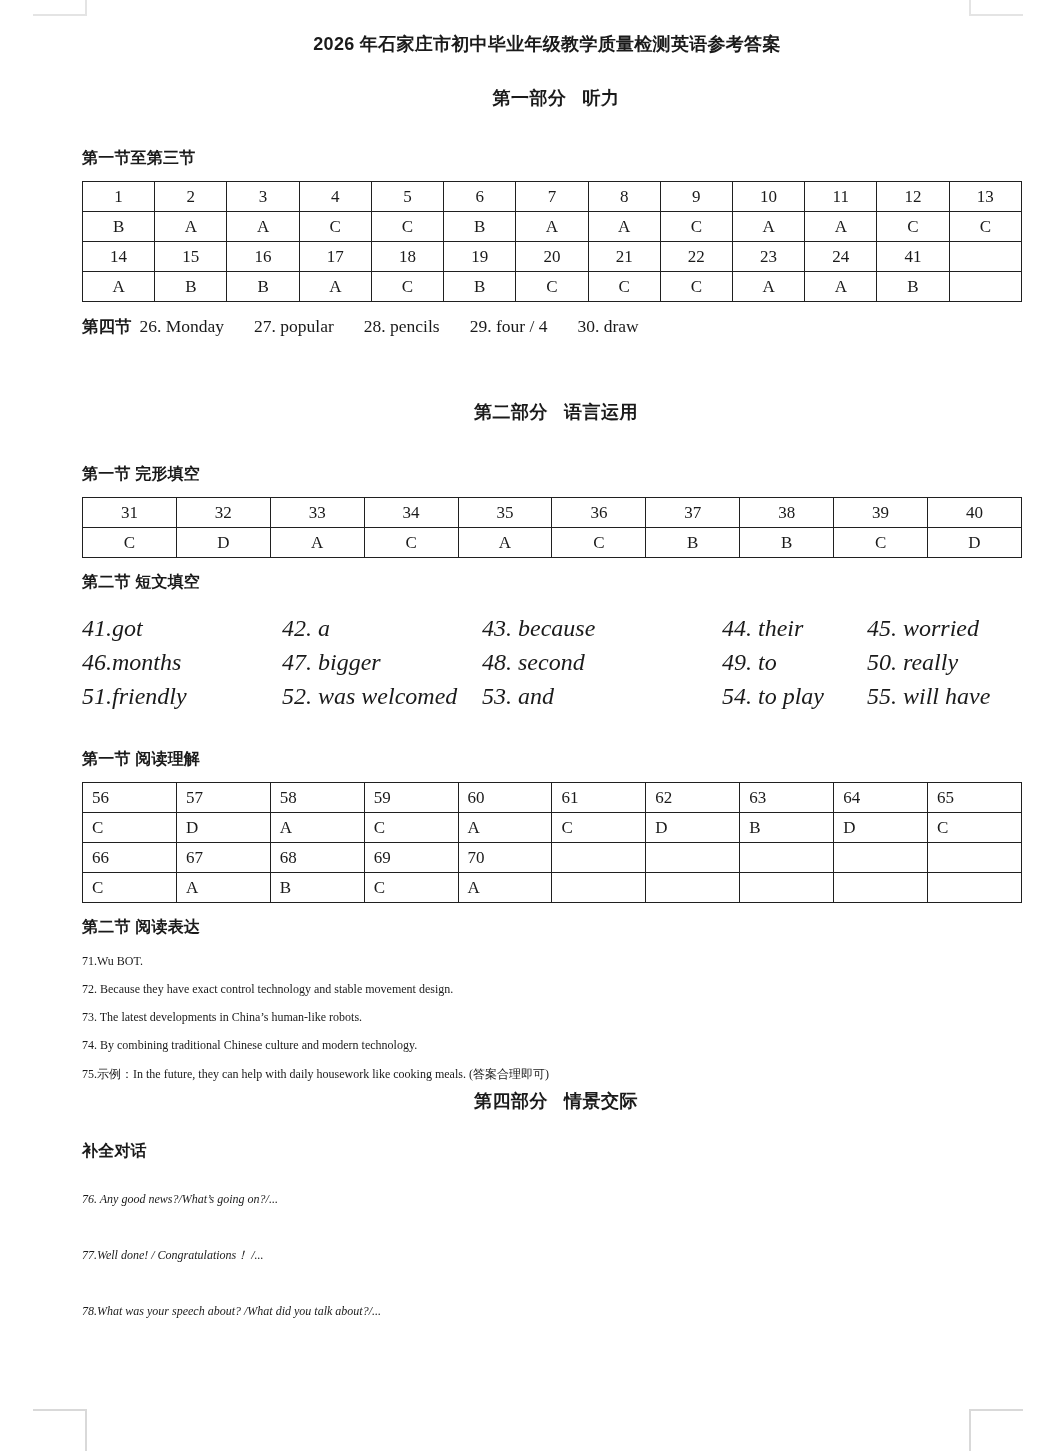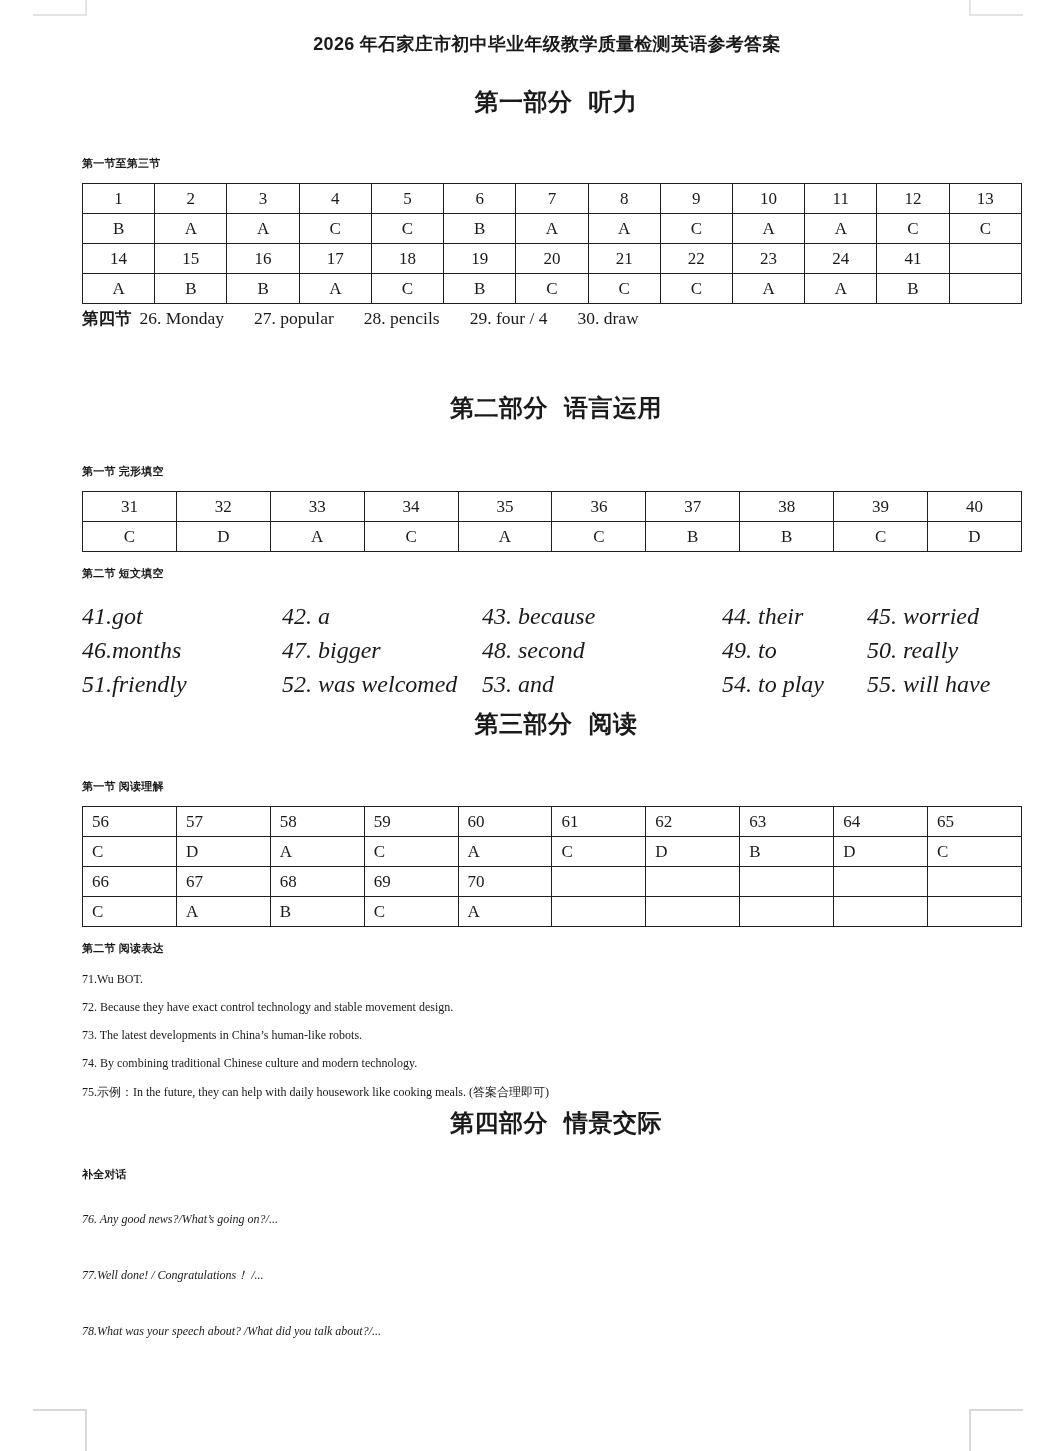--- a/index.html
+++ b/index.html
@@ -49,29 +49,29 @@
     font-weight: bold;
     font-size: 18px;
     letter-spacing: .3px;
     margin: 32px 0 0 0;
     padding-right: 18px;
   }
   .part-title {
     text-align: center;
     font-family: "Liberation Sans", "DejaVu Sans", sans-serif;
     font-weight: bold;
-    font-size: 24px;
+    font-size: 18px;
     letter-spacing: .5px;
   }
   .part-title .gap { display: inline-block; width: 16px; }
 
   .sec-title {
     font-family: "Liberation Sans", "DejaVu Sans", sans-serif;
     font-weight: bold;
-    font-size: 11px;
+    font-size: 16px;
     letter-spacing: .2px;
   }
 
   
   table.ans {
     border-collapse: collapse;
     table-layout: fixed;
     width: 940px;
     font-size: 17px;
   }
@@ -190,21 +190,21 @@
           <td>C</td>
           <td>C</td>
           <td>A</td>
           <td>A</td>
           <td>B</td>
           <td></td>
         </tr>
       </tbody>
     </table>
 
-    <div class="listen4" style="margin-top:4px;text-align:center;">
+    <div class="listen4" style="margin-top:14px;text-align:center;">
       <span class="lbl cn">第四节</span>
       <span class="it">26. Monday</span>
       <span class="it">27. popular</span>
       <span class="it">28. pencils</span>
       <span class="it">29. four / 4</span>
       <span class="it">30. draw</span>
     </div>
 
     <div class="part-title cn" style="margin-top:62px;">
       <span>第二部分</span><span class="gap"></span><span>语言运用</span>
@@ -260,23 +260,20 @@
       </div>
       <div class="fill-line">
         <span class="cell w1">51.friendly</span>
         <span class="cell w2">52. was welcomed</span>
         <span class="cell w3">53. and</span>
         <span class="cell w4">54. to play</span>
         <span class="cell">55. will have</span>
       </div>
     </div>
 
-    <div class="part-title cn" style="margin-top:10px;">
-      <span>第三部分</span><span class="gap"></span><span>阅读</span>
-    </div>
 
     <div class="sec-title cn" style="margin-top:39px;">第一节 阅读理解</div>
 
     <table class="ans lefted" style="margin-top:12px;padding-left:24px;">
       <tbody>
         <tr>
           <td>56</td>
           <td>57</td>
           <td>58</td>
           <td>59</td>

